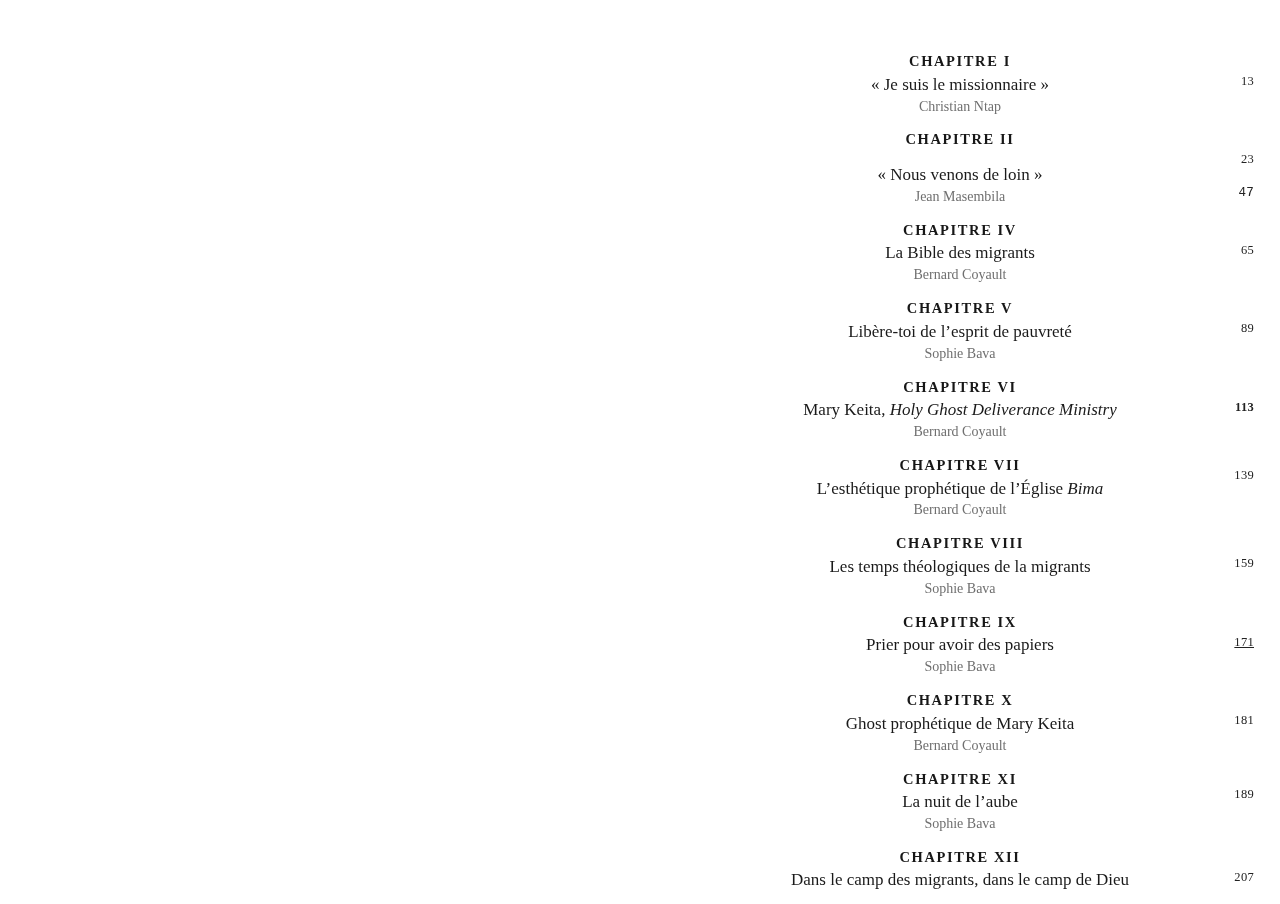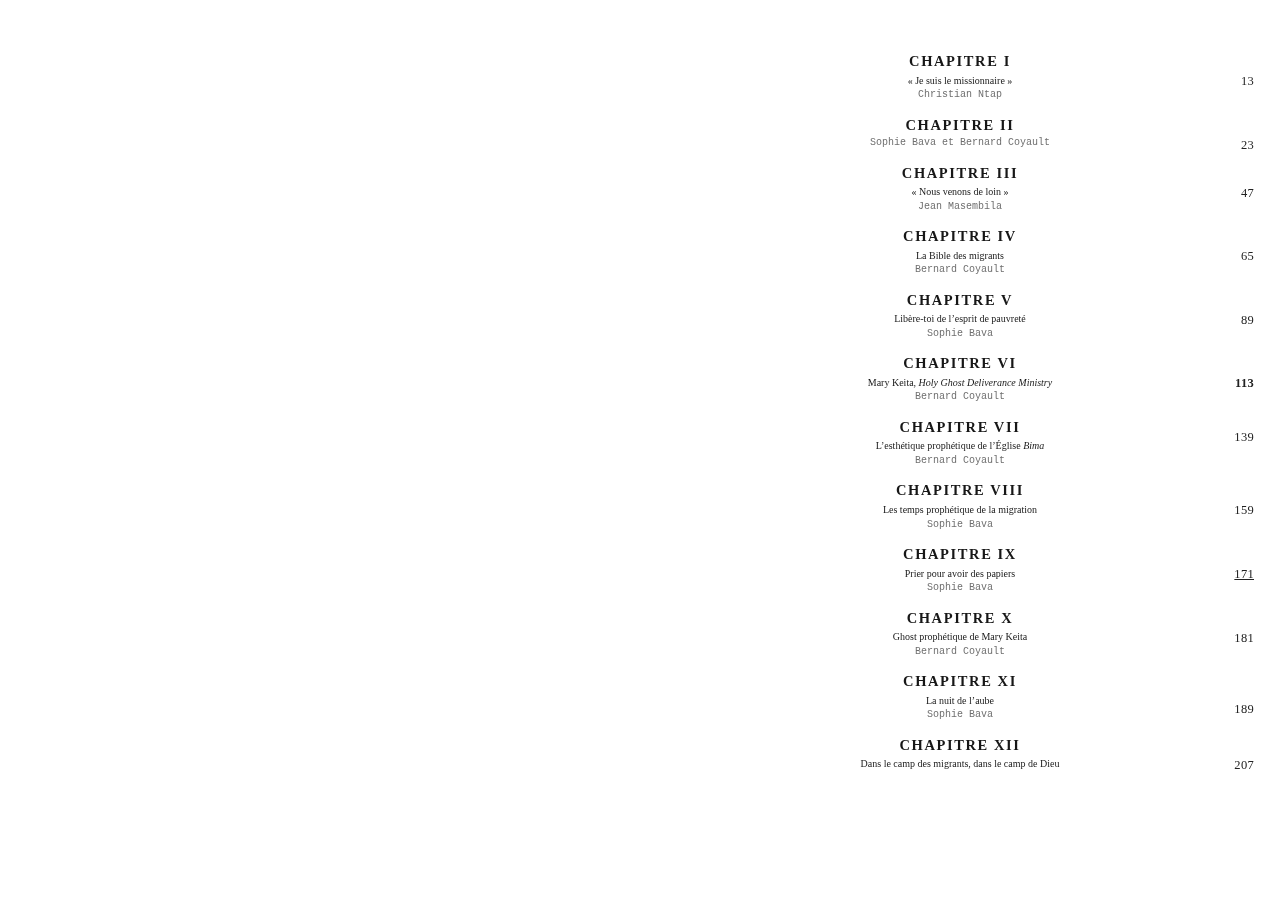--- a/index.html
+++ b/index.html
@@ -39,33 +39,33 @@
     font-family: "Liberation Serif", serif;
     font-weight: bold;
     font-size: 14.5px;
     letter-spacing: 1.6px;
     color: #171717;
     line-height: 1.35;
   }
 
   .chapter-title {
     font-family: "Liberation Serif", serif;
-    font-size: 10px;
+    font-size: 17px;
     color: #1a1a1a;
     line-height: 1.35;
     margin-top: 2px;
   }
 
   .chapter-title i {
     font-style: italic;
   }
 
   .chapter-author {
-    font-family: Liberation Mono, monospace;
-    font-size: 10px;
+    font-family: Liberation Serif, serif;
+    font-size: 14px;
     color: #6f6f6f;
     line-height: 1.35;
     margin-top: 1px;
   }
 
   .chapter-page {
     position: absolute;
     right: 26px;
     font-family: "Liberation Serif", serif;
     font-size: 12.5px;
@@ -79,28 +79,26 @@
 <div class="toc">
   <div class="toc-inner" id="toc-list">
       <div class="chapter">
         <div class="chapter-label">CHAPITRE I</div>
         <div class="chapter-title"><span>« Je suis le missionnaire »</span></div>
         <div class="chapter-author">Christian Ntap</div>
         <div class="chapter-page" style="top: 22px;">13</div>
       </div>
       <div class="chapter">
         <div class="chapter-label">CHAPITRE II</div>
-        <div class="chapter-author">Sophie Bava et Bernard Coyault</div>
         <div class="chapter-page" style="top: 22px;">23</div>
       </div>
       <div class="chapter">
-        <div class="chapter-label">CHAPITRE III</div>
         <div class="chapter-title"><span>« Nous venons de loin »</span></div>
         <div class="chapter-author">Jean Masembila</div>
-        <div class="chapter-page" style="top: 22px;">47</div>
+        <div class="chapter-page" style="top: 22px; font-family: Liberation Mono, monospace;">47</div>
       </div>
       <div class="chapter">
         <div class="chapter-label">CHAPITRE IV</div>
         <div class="chapter-title"><span>La Bible des migrants</span></div>
         <div class="chapter-author">Bernard Coyault</div>
         <div class="chapter-page" style="top: 22px;">65</div>
       </div>
       <div class="chapter">
         <div class="chapter-label">CHAPITRE V</div>
         <div class="chapter-title"><span>Libère-toi de l’esprit de pauvreté</span></div>
@@ -114,41 +112,41 @@
         <div class="chapter-page" style="top: 22px; font-weight: bold;">113</div>
       </div>
       <div class="chapter">
         <div class="chapter-label">CHAPITRE VII</div>
         <div class="chapter-title"><span>L’esthétique prophétique de l’Église </span><i>Bima</i></div>
         <div class="chapter-author">Bernard Coyault</div>
         <div class="chapter-page" style="top: 12px;">139</div>
       </div>
       <div class="chapter">
         <div class="chapter-label">CHAPITRE VIII</div>
-        <div class="chapter-title"><span>Les temps prophétique de la migration</span></div>
+        <div class="chapter-title"><span>Les temps théologiques de la migrants</span></div>
         <div class="chapter-author">Sophie Bava</div>
         <div class="chapter-page" style="top: 22px;">159</div>
       </div>
       <div class="chapter">
         <div class="chapter-label">CHAPITRE IX</div>
         <div class="chapter-title"><span>Prier pour avoir des papiers</span></div>
         <div class="chapter-author">Sophie Bava</div>
         <div class="chapter-page" style="top: 22px; text-decoration: underline;">171</div>
       </div>
       <div class="chapter">
         <div class="chapter-label">CHAPITRE X</div>
         <div class="chapter-title"><span>Ghost prophétique de Mary Keita</span></div>
         <div class="chapter-author">Bernard Coyault</div>
         <div class="chapter-page" style="top: 22px; text-align: right;">181</div>
       </div>
       <div class="chapter">
         <div class="chapter-label">CHAPITRE XI</div>
         <div class="chapter-title"><span>La nuit de l’aube</span></div>
         <div class="chapter-author">Sophie Bava</div>
-        <div class="chapter-page" style="top: 30px;">189</div>
+        <div class="chapter-page" style="top: 17px;">189</div>
       </div>
       <div class="chapter">
         <div class="chapter-label">CHAPITRE XII</div>
         <div class="chapter-title"><span>Dans le camp des migrants, dans le camp de Dieu</span></div>
         <div class="chapter-page" style="top: 22px;">207</div>
       </div>
     </div>
 </div>
 
 </body></html>

